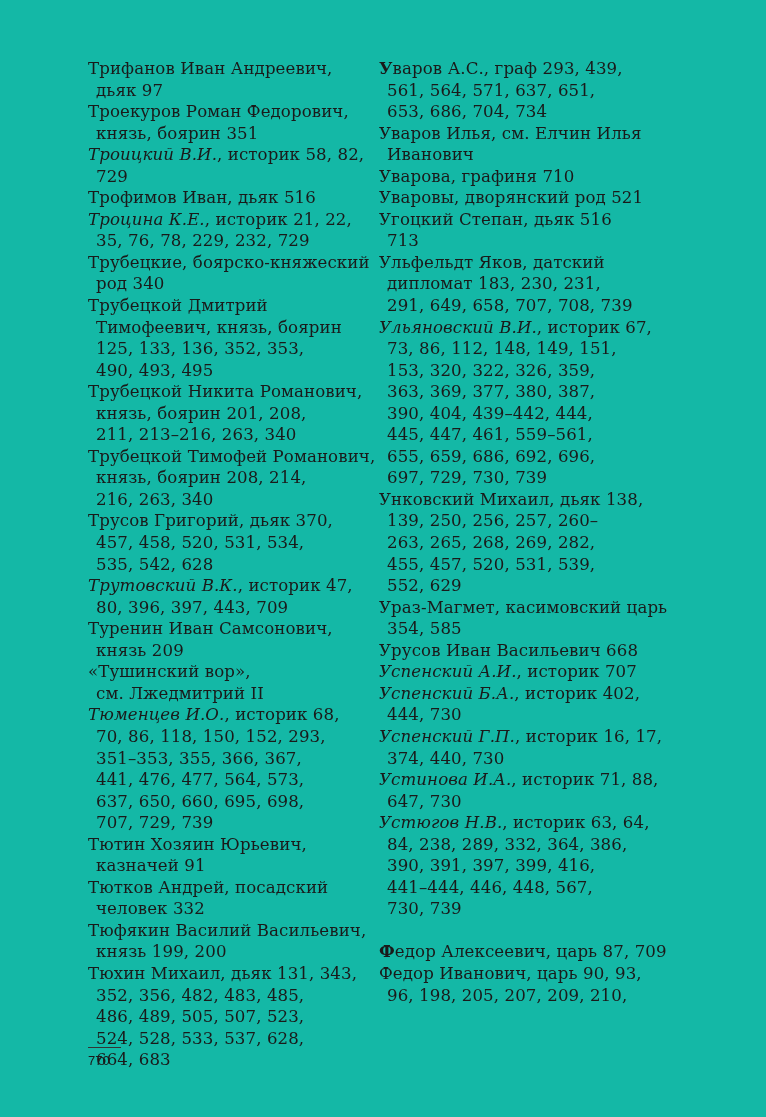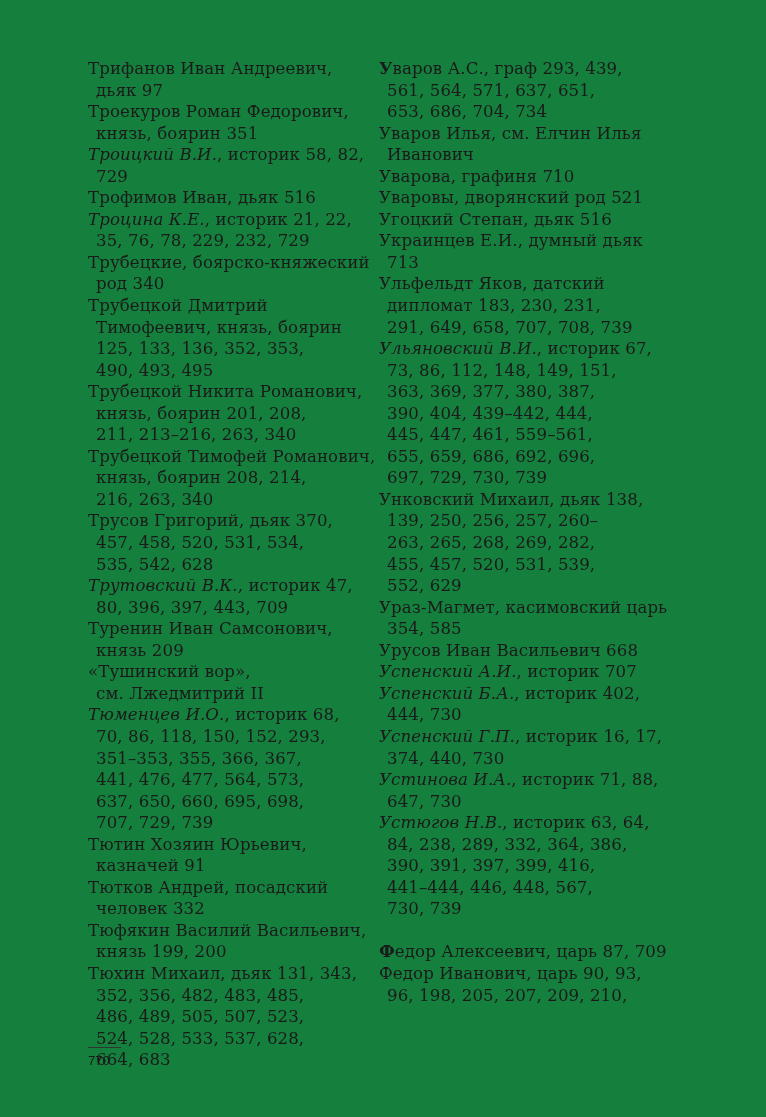--- a/index.html
+++ b/index.html
@@ -1,17 +1,17 @@
 <!DOCTYPE html>
 <html><head>
   <meta charset="utf-8">
   <style>
     html, body { margin: 0; padding: 0; background: #ffffff; }
     body { width: 766px; height: 1117px; position: relative; overflow: hidden; }
-    .page { position: absolute; left: 0; top: 0; width: 766px; height: 1117px; background: #15803d; }
+    .page { position: absolute; left: 0; top: 0; width: 766px; height: 1117px; background: #14b8a6; }
     .col { position: absolute; top: 58px; width: 300px; font-family: "DejaVu Serif", "Liberation Serif", serif; font-size: 16.6px; line-height: 21.55px; color: #1a1a1a; letter-spacing: 0.1px; }
     .col-left { left: 88px; width: 300px; }
     .col-right { left: 379px; width: 330px; }
     .entry { padding-left: 32px; text-indent: -32px; margin: 0; }
     .entry .line { display: block; }
     .entry .line.cont { padding-left: 8px; }
     .it { font-style: italic; }
     .bold-initial { font-weight: bold; }
     .gap { height: 21.55px; }
     .page-num-wrap { position: absolute; left: 88px; top: 1047px; }
@@ -120,31 +120,31 @@
       <div class="entry">
         <span class="line"><span>Уварова, графиня 710</span></span>
       </div>
       <div class="entry">
         <span class="line"><span>Уваровы, дворянский род 521</span></span>
       </div>
       <div class="entry">
         <span class="line"><span>Угоцкий Степан, дьяк 516</span></span>
       </div>
       <div class="entry">
-        <span class="line"><span>Украинцев Е.И., думный дьяк</span></span>
         <span class="line cont"><span>713</span></span>
       </div>
       <div class="entry">
         <span class="line"><span>Ульфельдт Яков, датский</span></span>
         <span class="line cont"><span>дипломат 183, 230, 231,</span></span>
         <span class="line cont"><span>291, 649, 658, 707, 708, 739</span></span>
       </div>
       <div class="entry">
         <span class="line"><span class="it">Ульяновский В.И.</span><span>, историк 67,</span></span>
         <span class="line cont"><span>73, 86, 112, 148, 149, 151,</span></span>
+        <span class="line cont"><span>153, 320, 322, 326, 359,</span></span>
         <span class="line cont"><span>363, 369, 377, 380, 387,</span></span>
         <span class="line cont"><span>390, 404, 439–442, 444,</span></span>
         <span class="line cont"><span>445, 447, 461, 559–561,</span></span>
         <span class="line cont"><span>655, 659, 686, 692, 696,</span></span>
         <span class="line cont"><span>697, 729, 730, 739</span></span>
       </div>
       <div class="entry">
         <span class="line"><span>Унковский Михаил, дьяк 138,</span></span>
         <span class="line cont"><span>139, 250, 256, 257, 260–</span></span>
         <span class="line cont"><span>263, 265, 268, 269, 282,</span></span>

